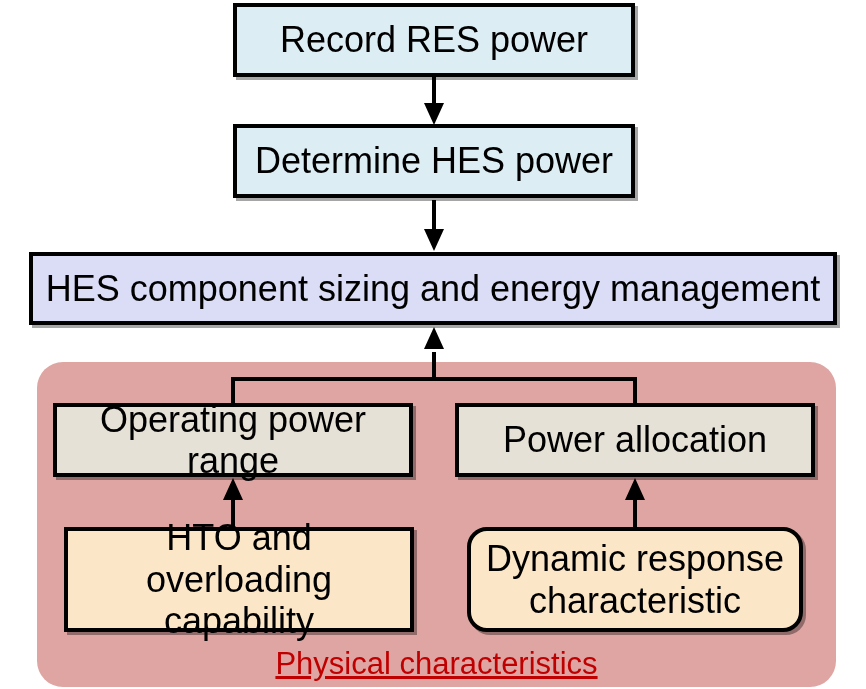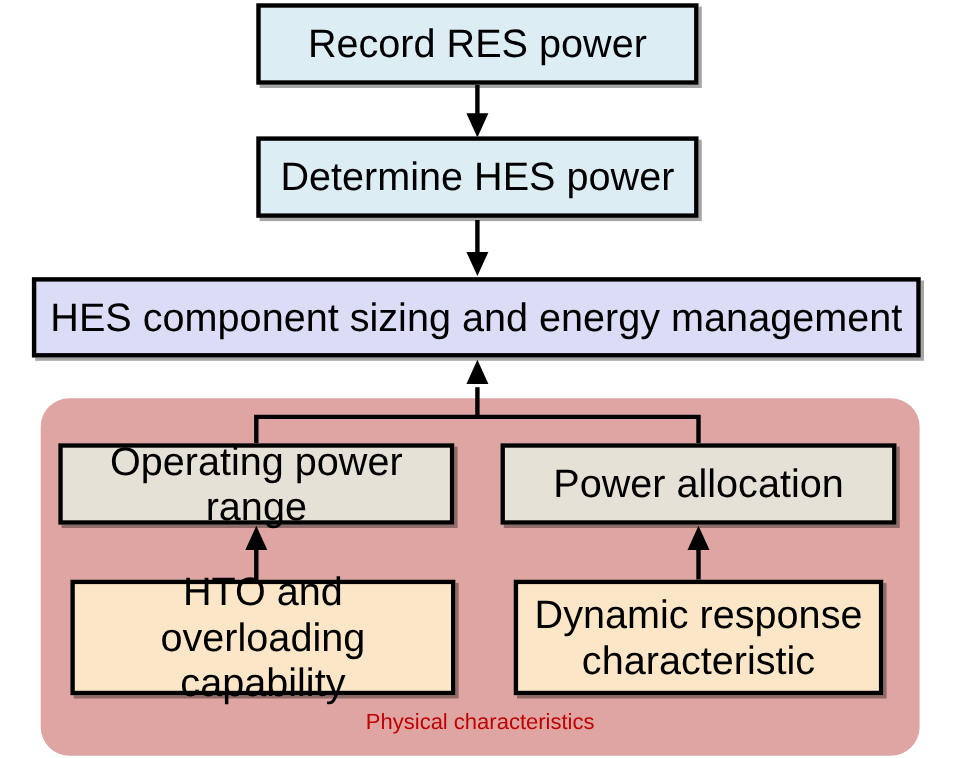--- a/index.html
+++ b/index.html
@@ -54,28 +54,30 @@
   }
   .node-hto {
     left: 64px; top: 527px; width: 350px; height: 105px;
     background: var(--c-peach, #FBE7C7);
     padding: 12px 8px;
   }
   .node-dynamic {
     left: 467px; top: 527px; width: 336px; height: 105px;
     background: var(--c-peach, #FBE7C7);
     padding: 0 8px;
+    border-radius: 20px;
   }
   .group-caption {
     position: absolute;
     left: 37px; top: 645px; width: 799px;
     text-align: center;
-    font-size: 20px;
+    font-size: 31px;
     line-height: 1.2;
     color: var(--c-red, #C00000);
+    text-decoration: underline;
   }
   .connectors {
     position: absolute;
     left: 0; top: 0;
     pointer-events: none;
   }
 </style>
 </head>
 <body>
 

